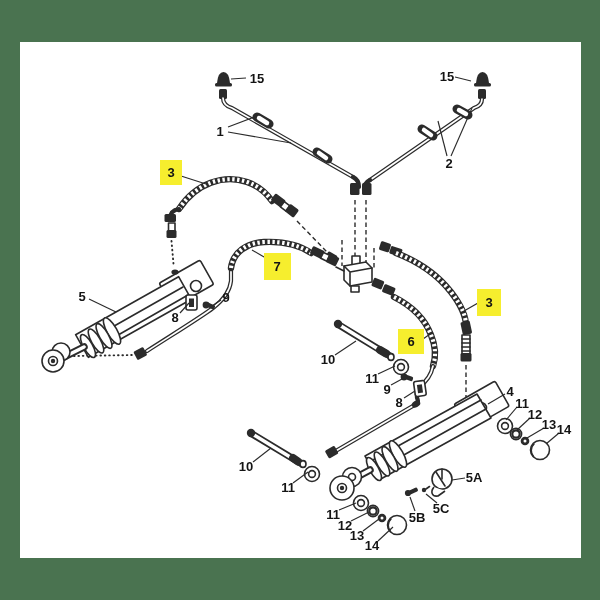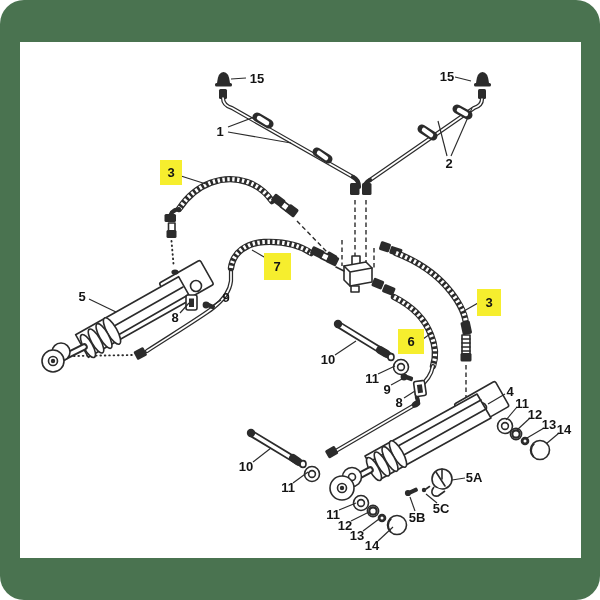--- a/index.html
+++ b/index.html
@@ -1,16 +1,16 @@
 <!DOCTYPE html>
 <html><head>
 <meta charset="utf-8">
 <style>
   html,body{margin:0;padding:0;background:#fff;}
-  .stage{position:relative;width:600px;height:600px;overflow:hidden;font-family:"Liberation Sans",sans-serif;border-radius:24px;}
+  .stage{position:relative;width:600px;height:600px;overflow:hidden;font-family:"Liberation Sans",sans-serif;}
   svg{display:block;}
   .ln{stroke:#2b2b2b;fill:none;stroke-width:1.6;stroke-linecap:round;stroke-linejoin:round;}
   .fw{fill:#ffffff;stroke:#2b2b2b;stroke-width:1.6;stroke-linejoin:round;}
   .dk{fill:#2b2b2b;stroke:none;}
   .tube-o{stroke:#2b2b2b;stroke-width:4.2;fill:none;stroke-linecap:round;stroke-linejoin:round;}
   .tube-i{stroke:#ffffff;stroke-width:1.7;fill:none;stroke-linecap:round;stroke-linejoin:round;}
   .hose-o{stroke:#2b2b2b;stroke-width:6.4;fill:none;stroke-linecap:round;}
   .hose-b{stroke:#ffffff;stroke-width:4.1;fill:none;stroke-dasharray:2.4 2.5;}
   .dash{stroke:#2b2b2b;stroke-width:1.4;fill:none;stroke-dasharray:4.5 3;}
   .dot{stroke:#2b2b2b;stroke-width:1.9;fill:none;stroke-dasharray:0.6 3.8;stroke-linecap:round;}

